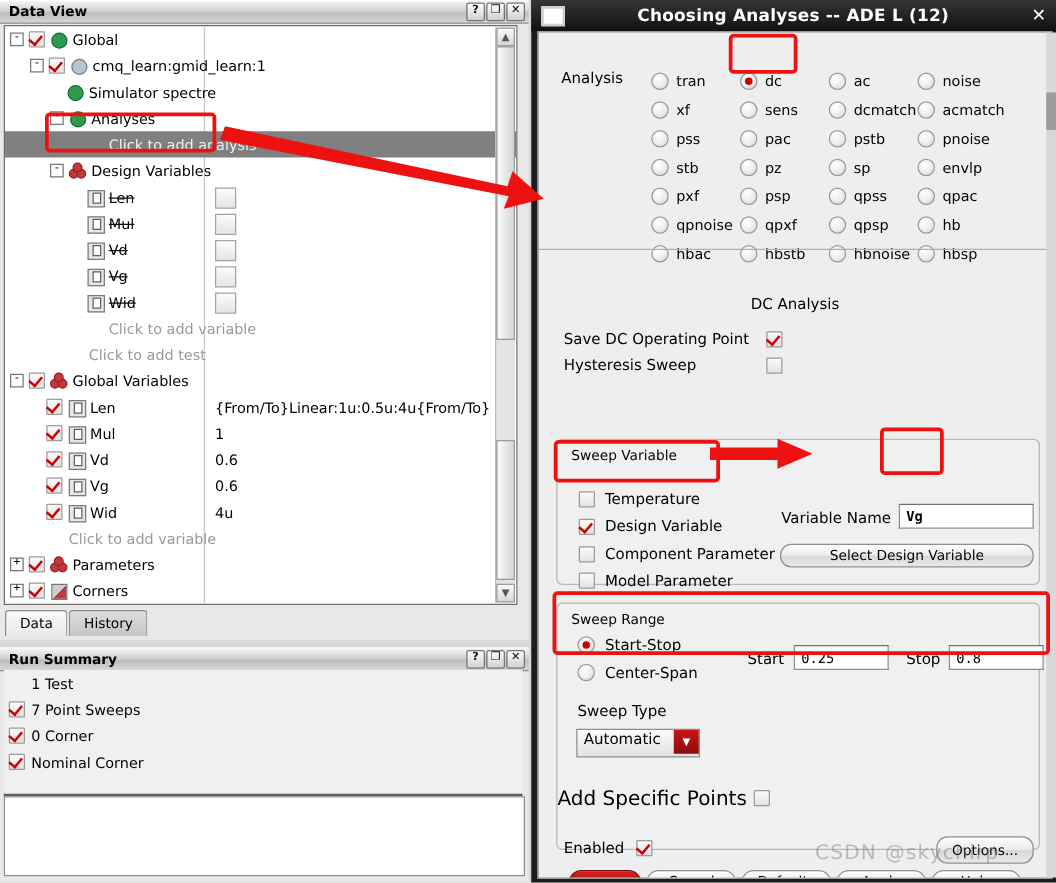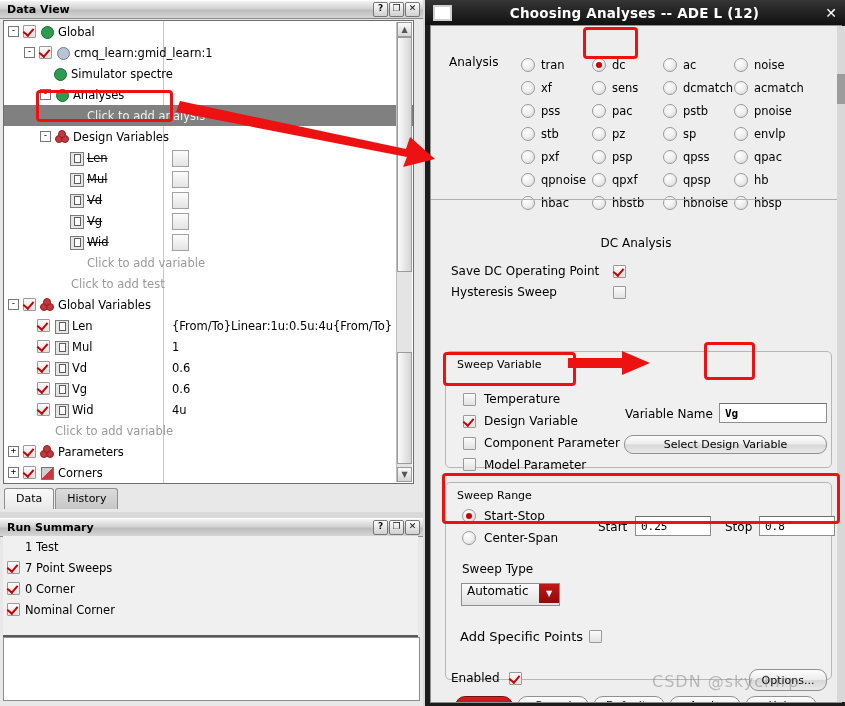--- a/index.html
+++ b/index.html
@@ -635,21 +635,21 @@
       <div class="field" style="position:absolute;left:189px;top:33px;width:76px;">0.25</div>
       <span style="position:absolute;left:279px;top:37px;font-size:12px;">Stop</span>
       <div class="field" style="position:absolute;left:313px;top:33px;width:76px;">0.8</div>
 
       <span style="position:absolute;left:16px;top:79px;font-size:12px;">Sweep Type</span>
       <div style="position:absolute;left:15px;top:100px;width:97px;height:21px;border:1px solid #8e8e8e;background:linear-gradient(to bottom,#fbfbfb,#e2e2e2);display:flex;align-items:flex-start;">
         <span style="flex:1;padding-left:5px;font-size:12px;">Automatic</span>
         <span style="width:20px;height:19px;background:linear-gradient(to bottom,#c41717,#8f0a0a);color:#fff;font-size:8px;text-align:center;line-height:19px;">▼</span>
       </div>
 
-      <div style="position:absolute;left:14px;top:146px;display:flex;align-items:center;gap:6px;font-size:13px;">
+      <div style="position:absolute;left:0;top:146px;display:flex;align-items:center;gap:6px;font-size:16px;">
         <span>Add Specific Points</span>
         <span class="chk"></span>
       </div>
     </div>
 
     <div id="enabled-row">
       <span>Enabled</span>
       <span class="chk on"></span>
     </div>
     <div class="btn" style="position:absolute;left:318px;top:643px;width:78px;height:22px;line-height:21px;">Options...</div>

